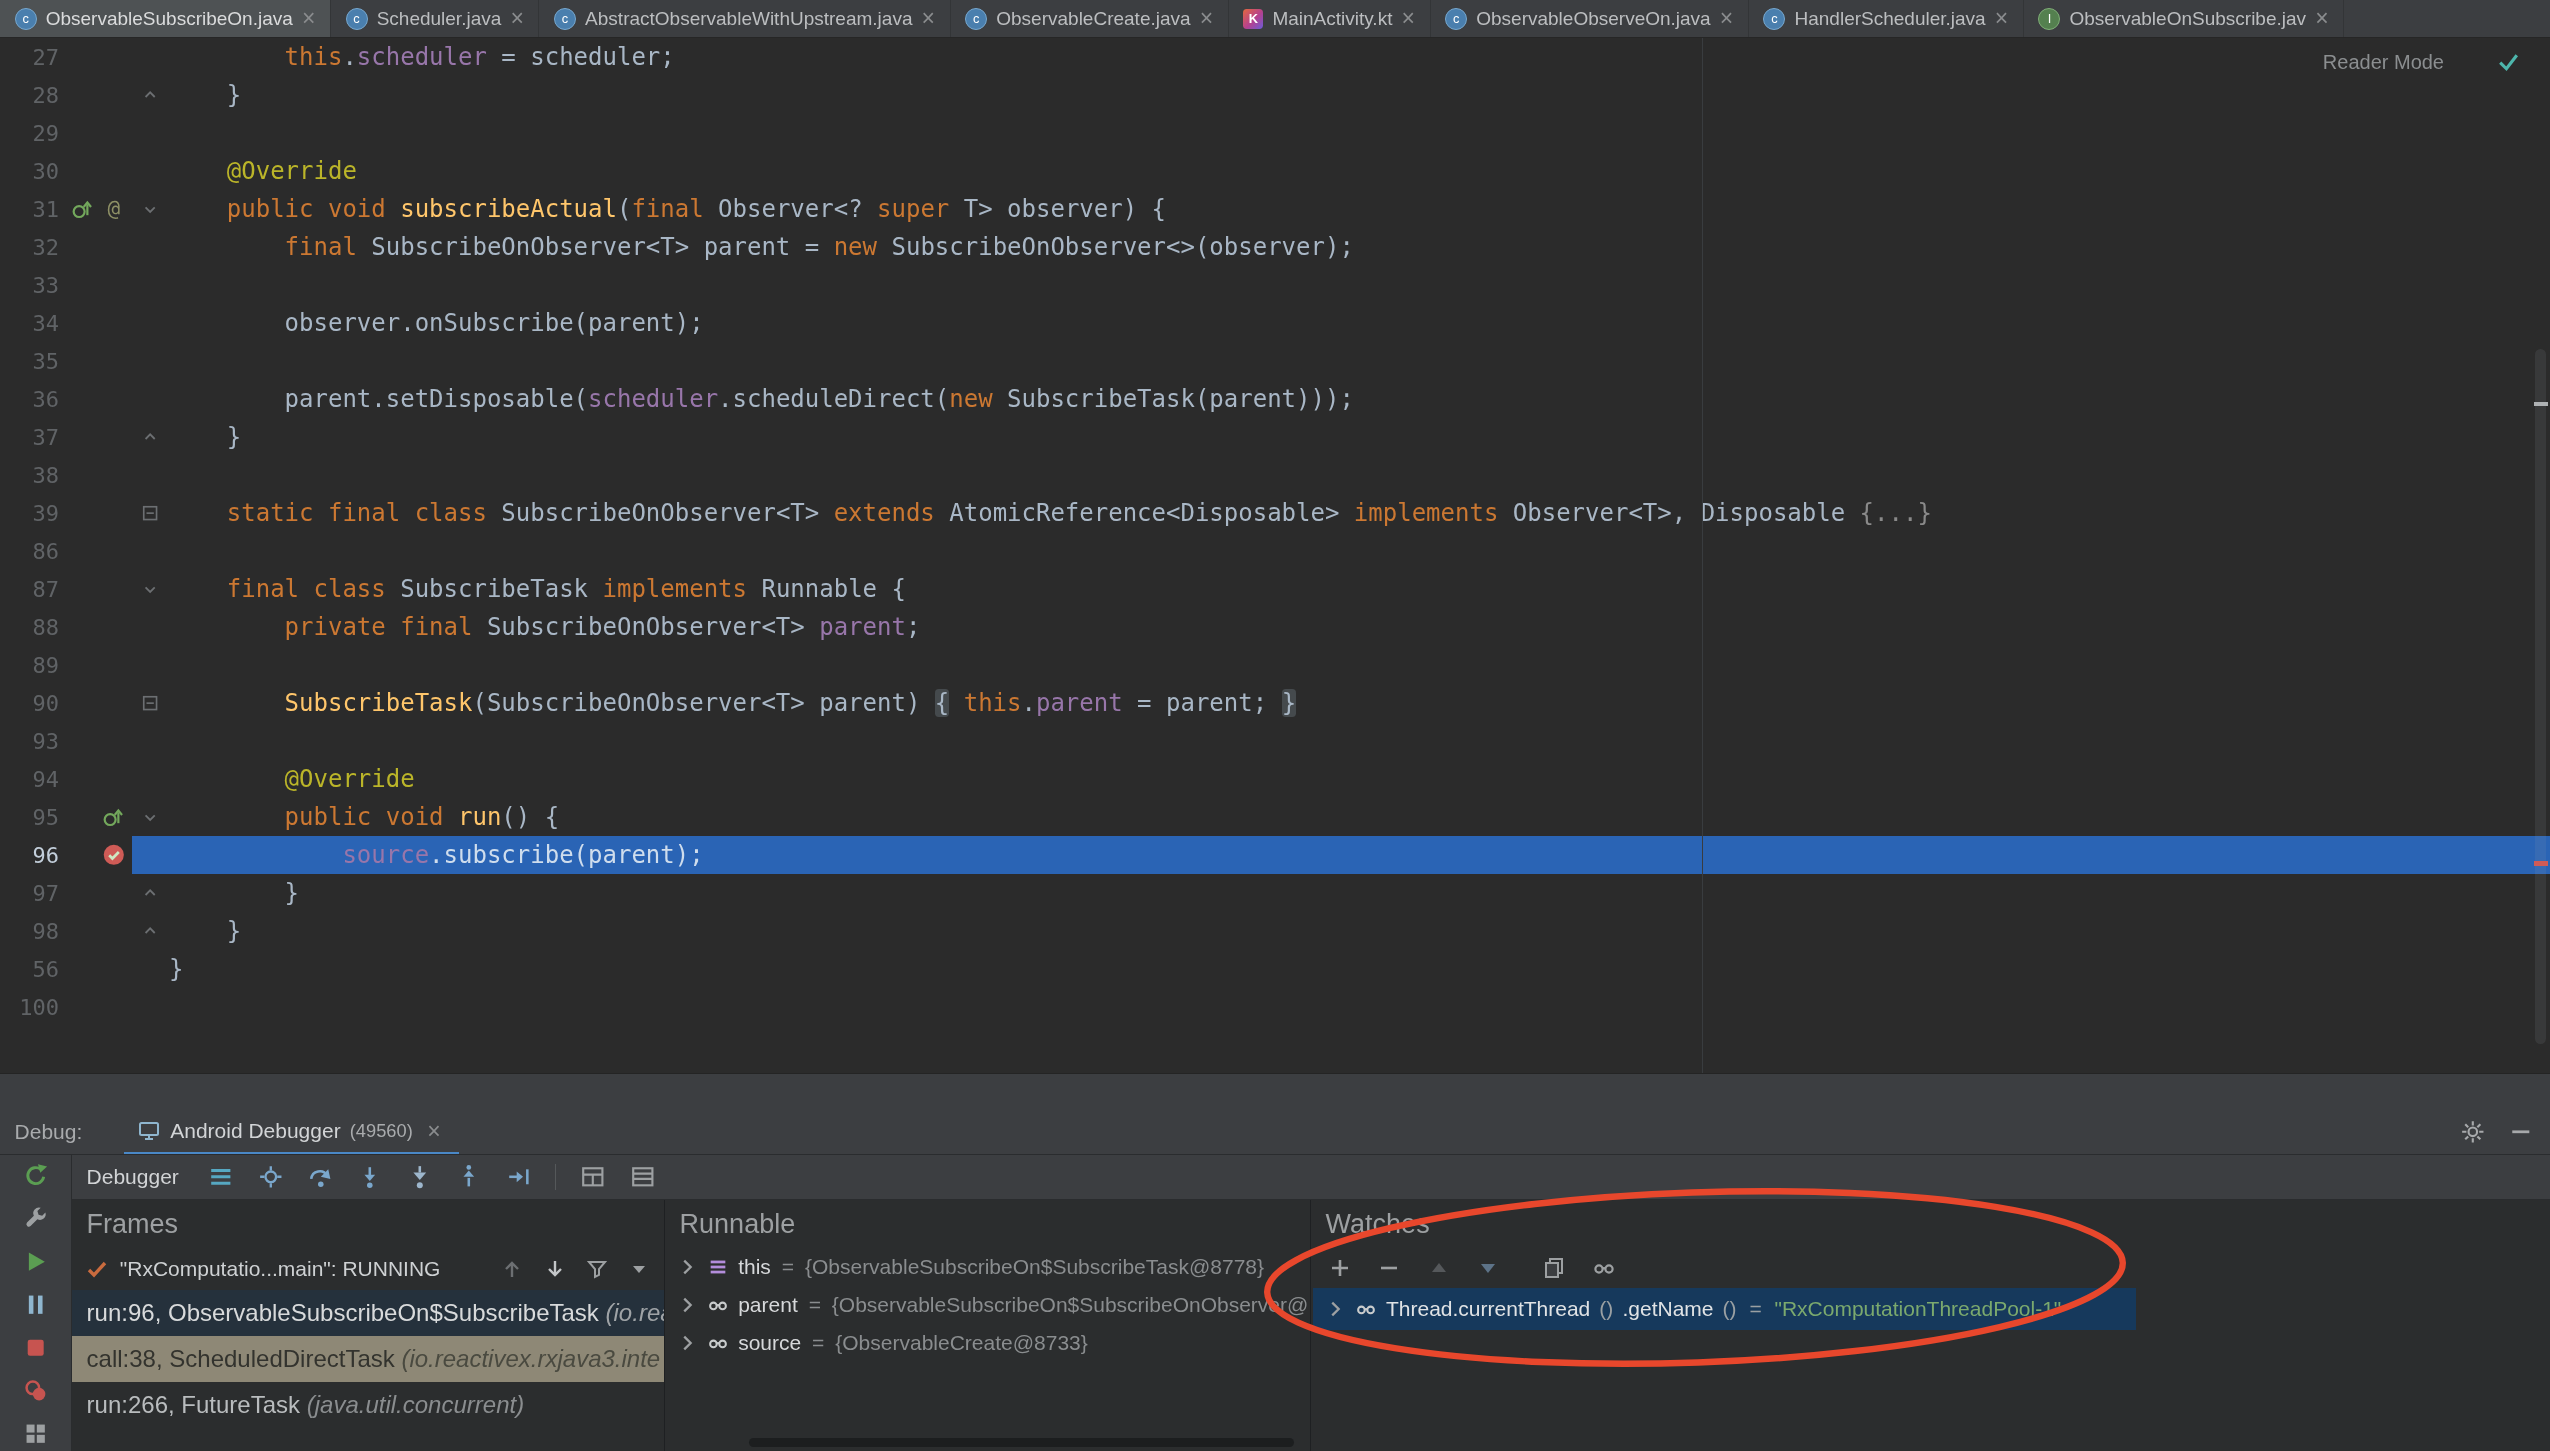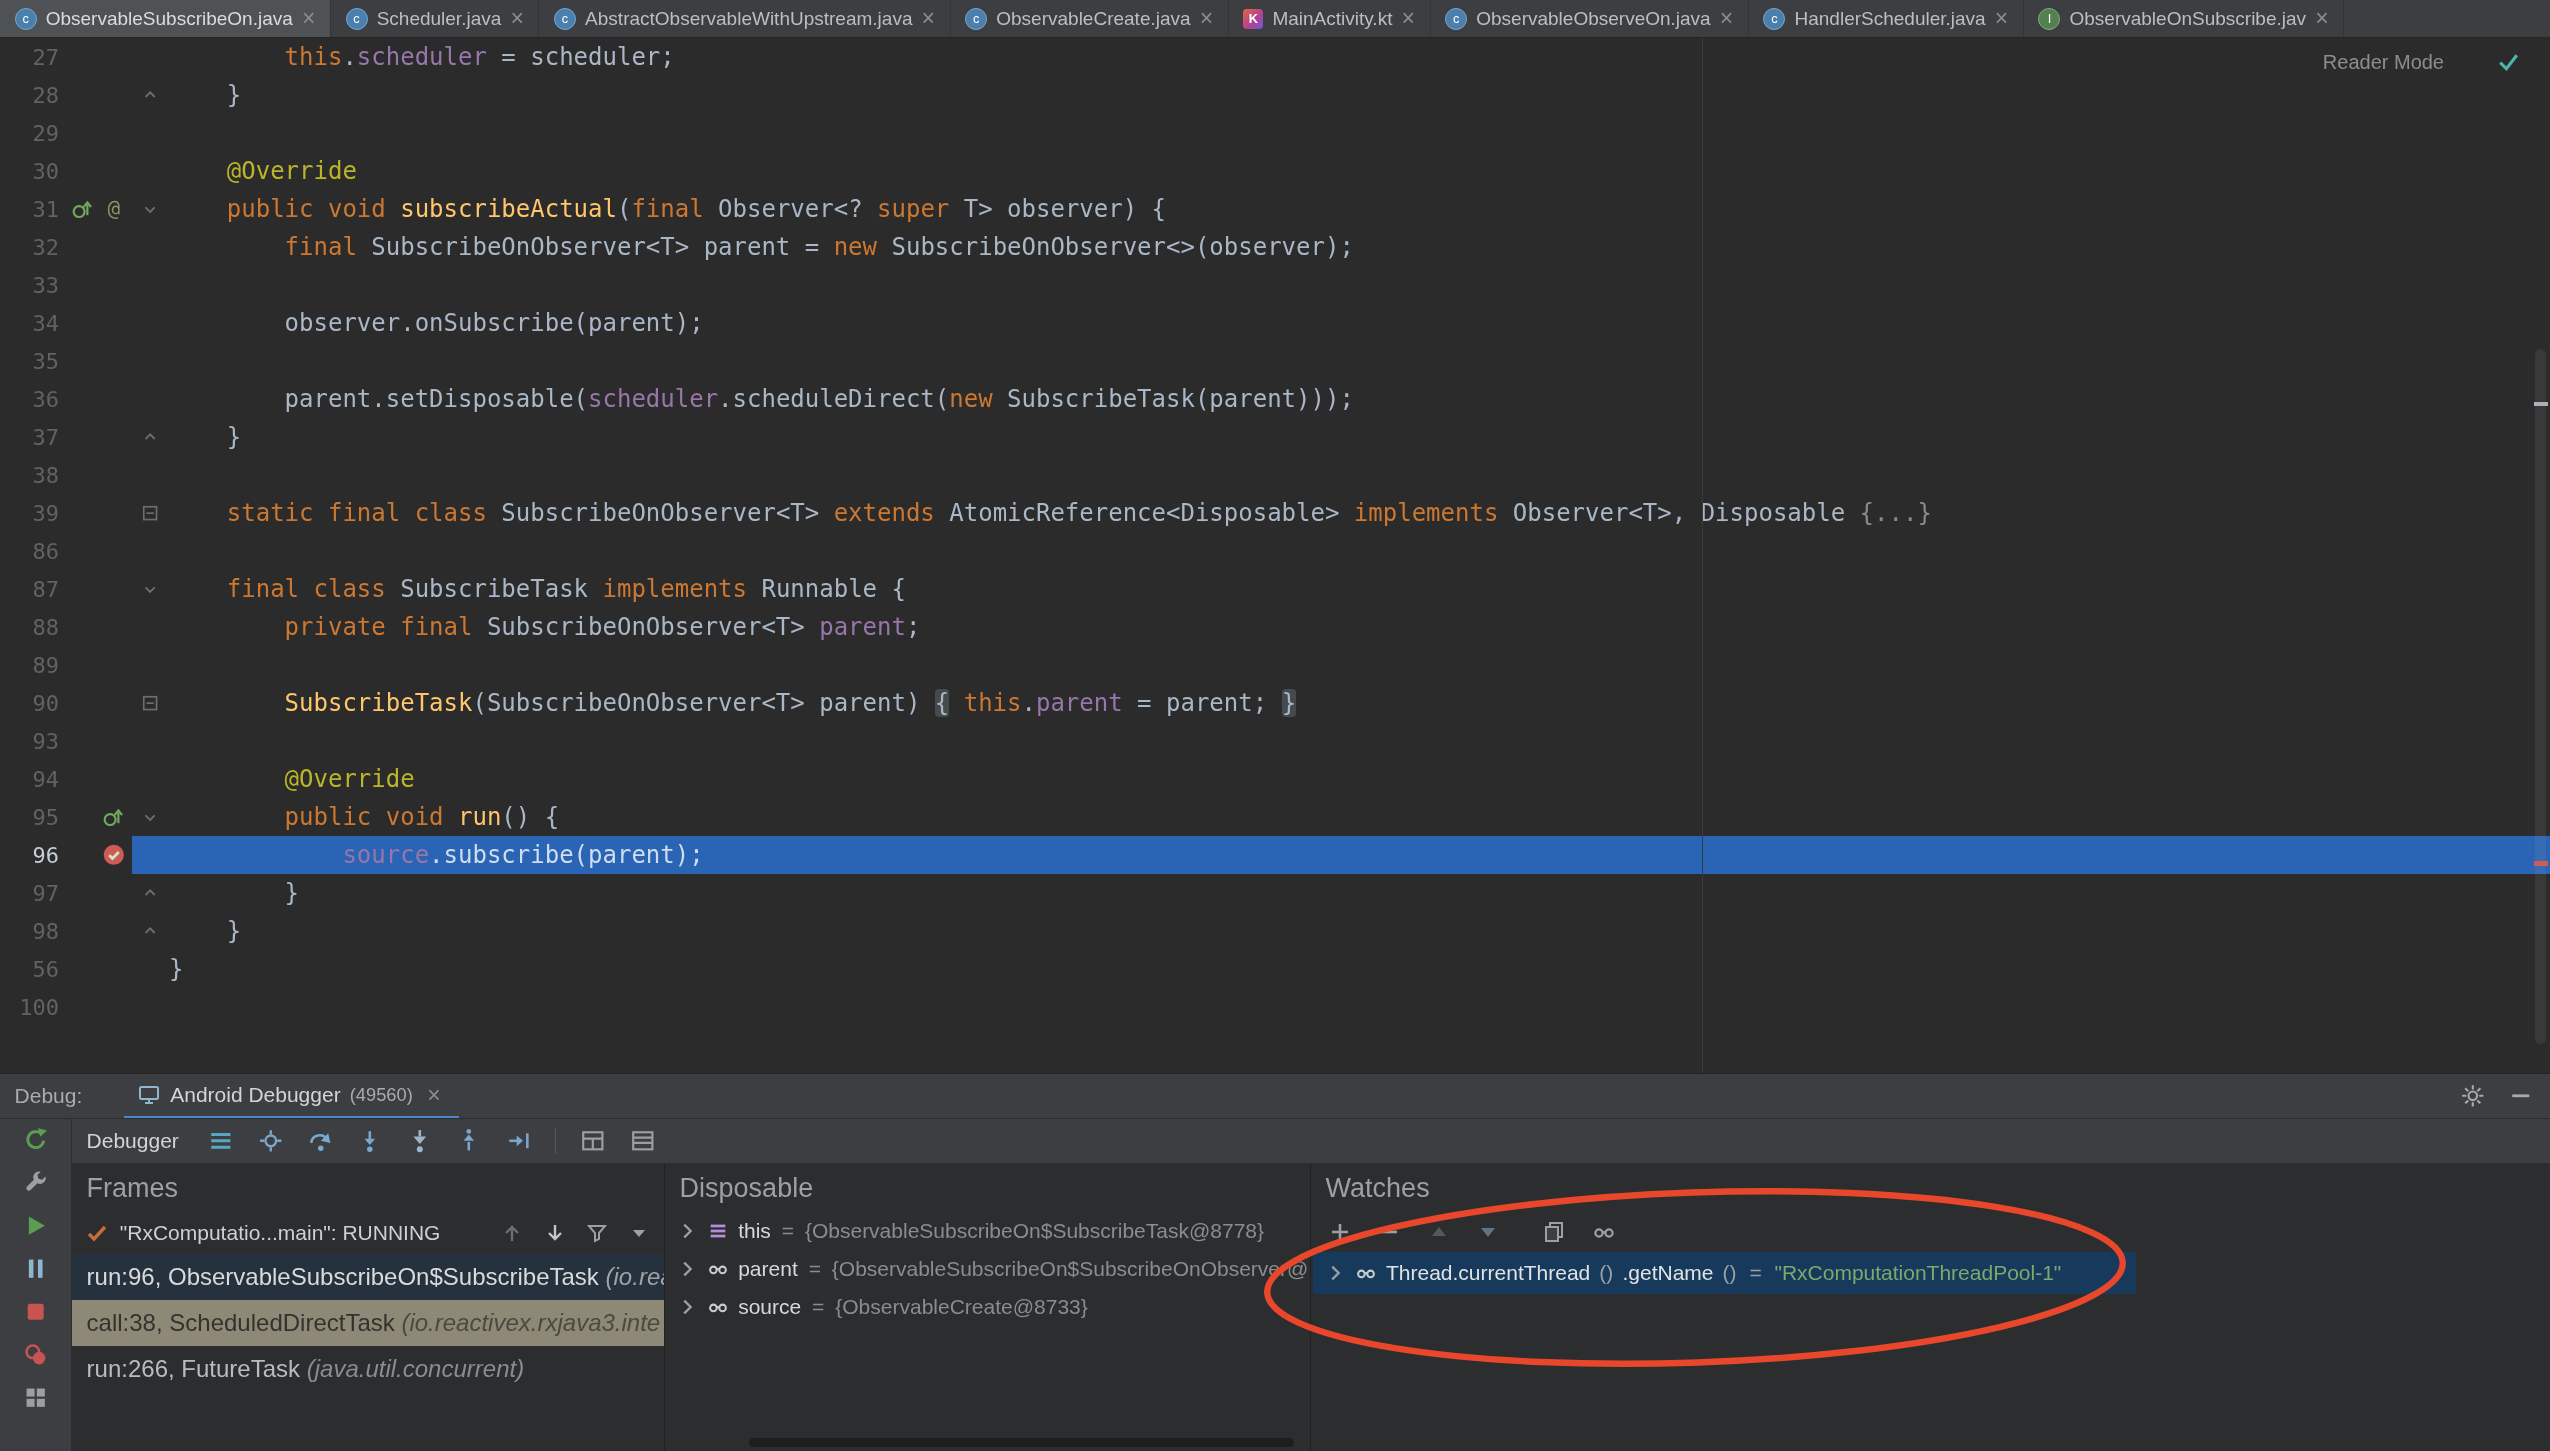--- a/index.html
+++ b/index.html
@@ -41,21 +41,21 @@
   .inspect{position:absolute;top:9.1px;right:27.4px;}
   .inspect .icn{width:29px;height:29px;}
   .vscroll{position:absolute;right:0;top:0;width:20px;height:100%;}
   .vthumb{position:absolute;right:3.7px;top:311px;width:11px;height:695px;background:rgba(160,165,170,0.12);border-radius:5.5px;}
   .tick-caret{position:absolute;right:1.8px;top:364px;width:14.6px;height:3.7px;background:#aeb1b3;}
   .tick-bp{position:absolute;right:1.8px;top:823px;width:14.6px;height:4.6px;background:#cf5b56;}
 
   
   .debug{position:absolute;left:0;top:1073px;width:2550px;height:378px;background:#3c3e41;
          border-top:0.9px solid #242424;display:flex;flex-direction:column;box-sizing:border-box;}
-  .dtabs{height:44px;flex:none;display:flex;align-items:center;border-bottom:0.9px solid #2a2c2e;}
+  .dtabs{height:44px;flex:none;display:flex;align-items:center;border-bottom:0.9px solid #2a2c2e;margin-top:36px;}
   .dlabel{color:#a9abad;font-size:21px;margin-left:14.6px;}
   .session-tab{height:100%;display:flex;align-items:center;gap:9.1px;padding:0 12.8px;margin-left:42px;
                border-bottom:2.7px solid #4a88c7;color:#d2d4d6;font-size:21px;box-sizing:border-box;}
   .session-tab .icn{width:24px;height:24px;}
   .pid{font-size:18.3px;color:#a9abad;}
   .hbtns{margin-left:auto;margin-right:16.5px;display:flex;gap:22px;align-items:center;}
   .hbtns .icn{width:25.6px;height:25.6px;}
   .dbody{flex:1;display:flex;min-height:0;}
   .lstrip{width:71px;flex:none;border-right:0.9px solid #2a2c2e;display:flex;flex-direction:column;
           align-items:center;padding-top:7.3px;gap:15.5px;overflow:hidden;}
@@ -665,21 +665,21 @@
                   </span>
                 </span>
               </div>
             <div id="frameRows">
                 <div class="frow selected"><span class="fmain">run:96, ObservableSubscribeOn$SubscribeTask </span><span class="fpkg">(io.rea</span></div>
                 <div class="frow library"><span class="fmain">call:38, ScheduledDirectTask </span><span class="fpkg">(io.reactivex.rxjava3.inte</span></div>
                 <div class="frow normal"><span class="fmain">run:266, FutureTask </span><span class="fpkg">(java.util.concurrent)</span></div>
               </div>
           </div>
           <div class="panel vars">
-            <div class="phead">Disposable</div>
+            <div class="phead">Runnable</div>
             <div id="varRows">
                 <div class="vrow">
                   <span class="icn i-chevron-right-icon">
                     <svg viewBox="0 0 24 24">
                       <polyline points="9,5 16,12 9,19" fill="none" stroke="#9da0a2" stroke-width="2.5"></polyline>
                     </svg>
                   </span>
                   <span class="icn i-value-icon">
                     <svg viewBox="0 0 24 24">
                       <g fill="#b38ddb">

